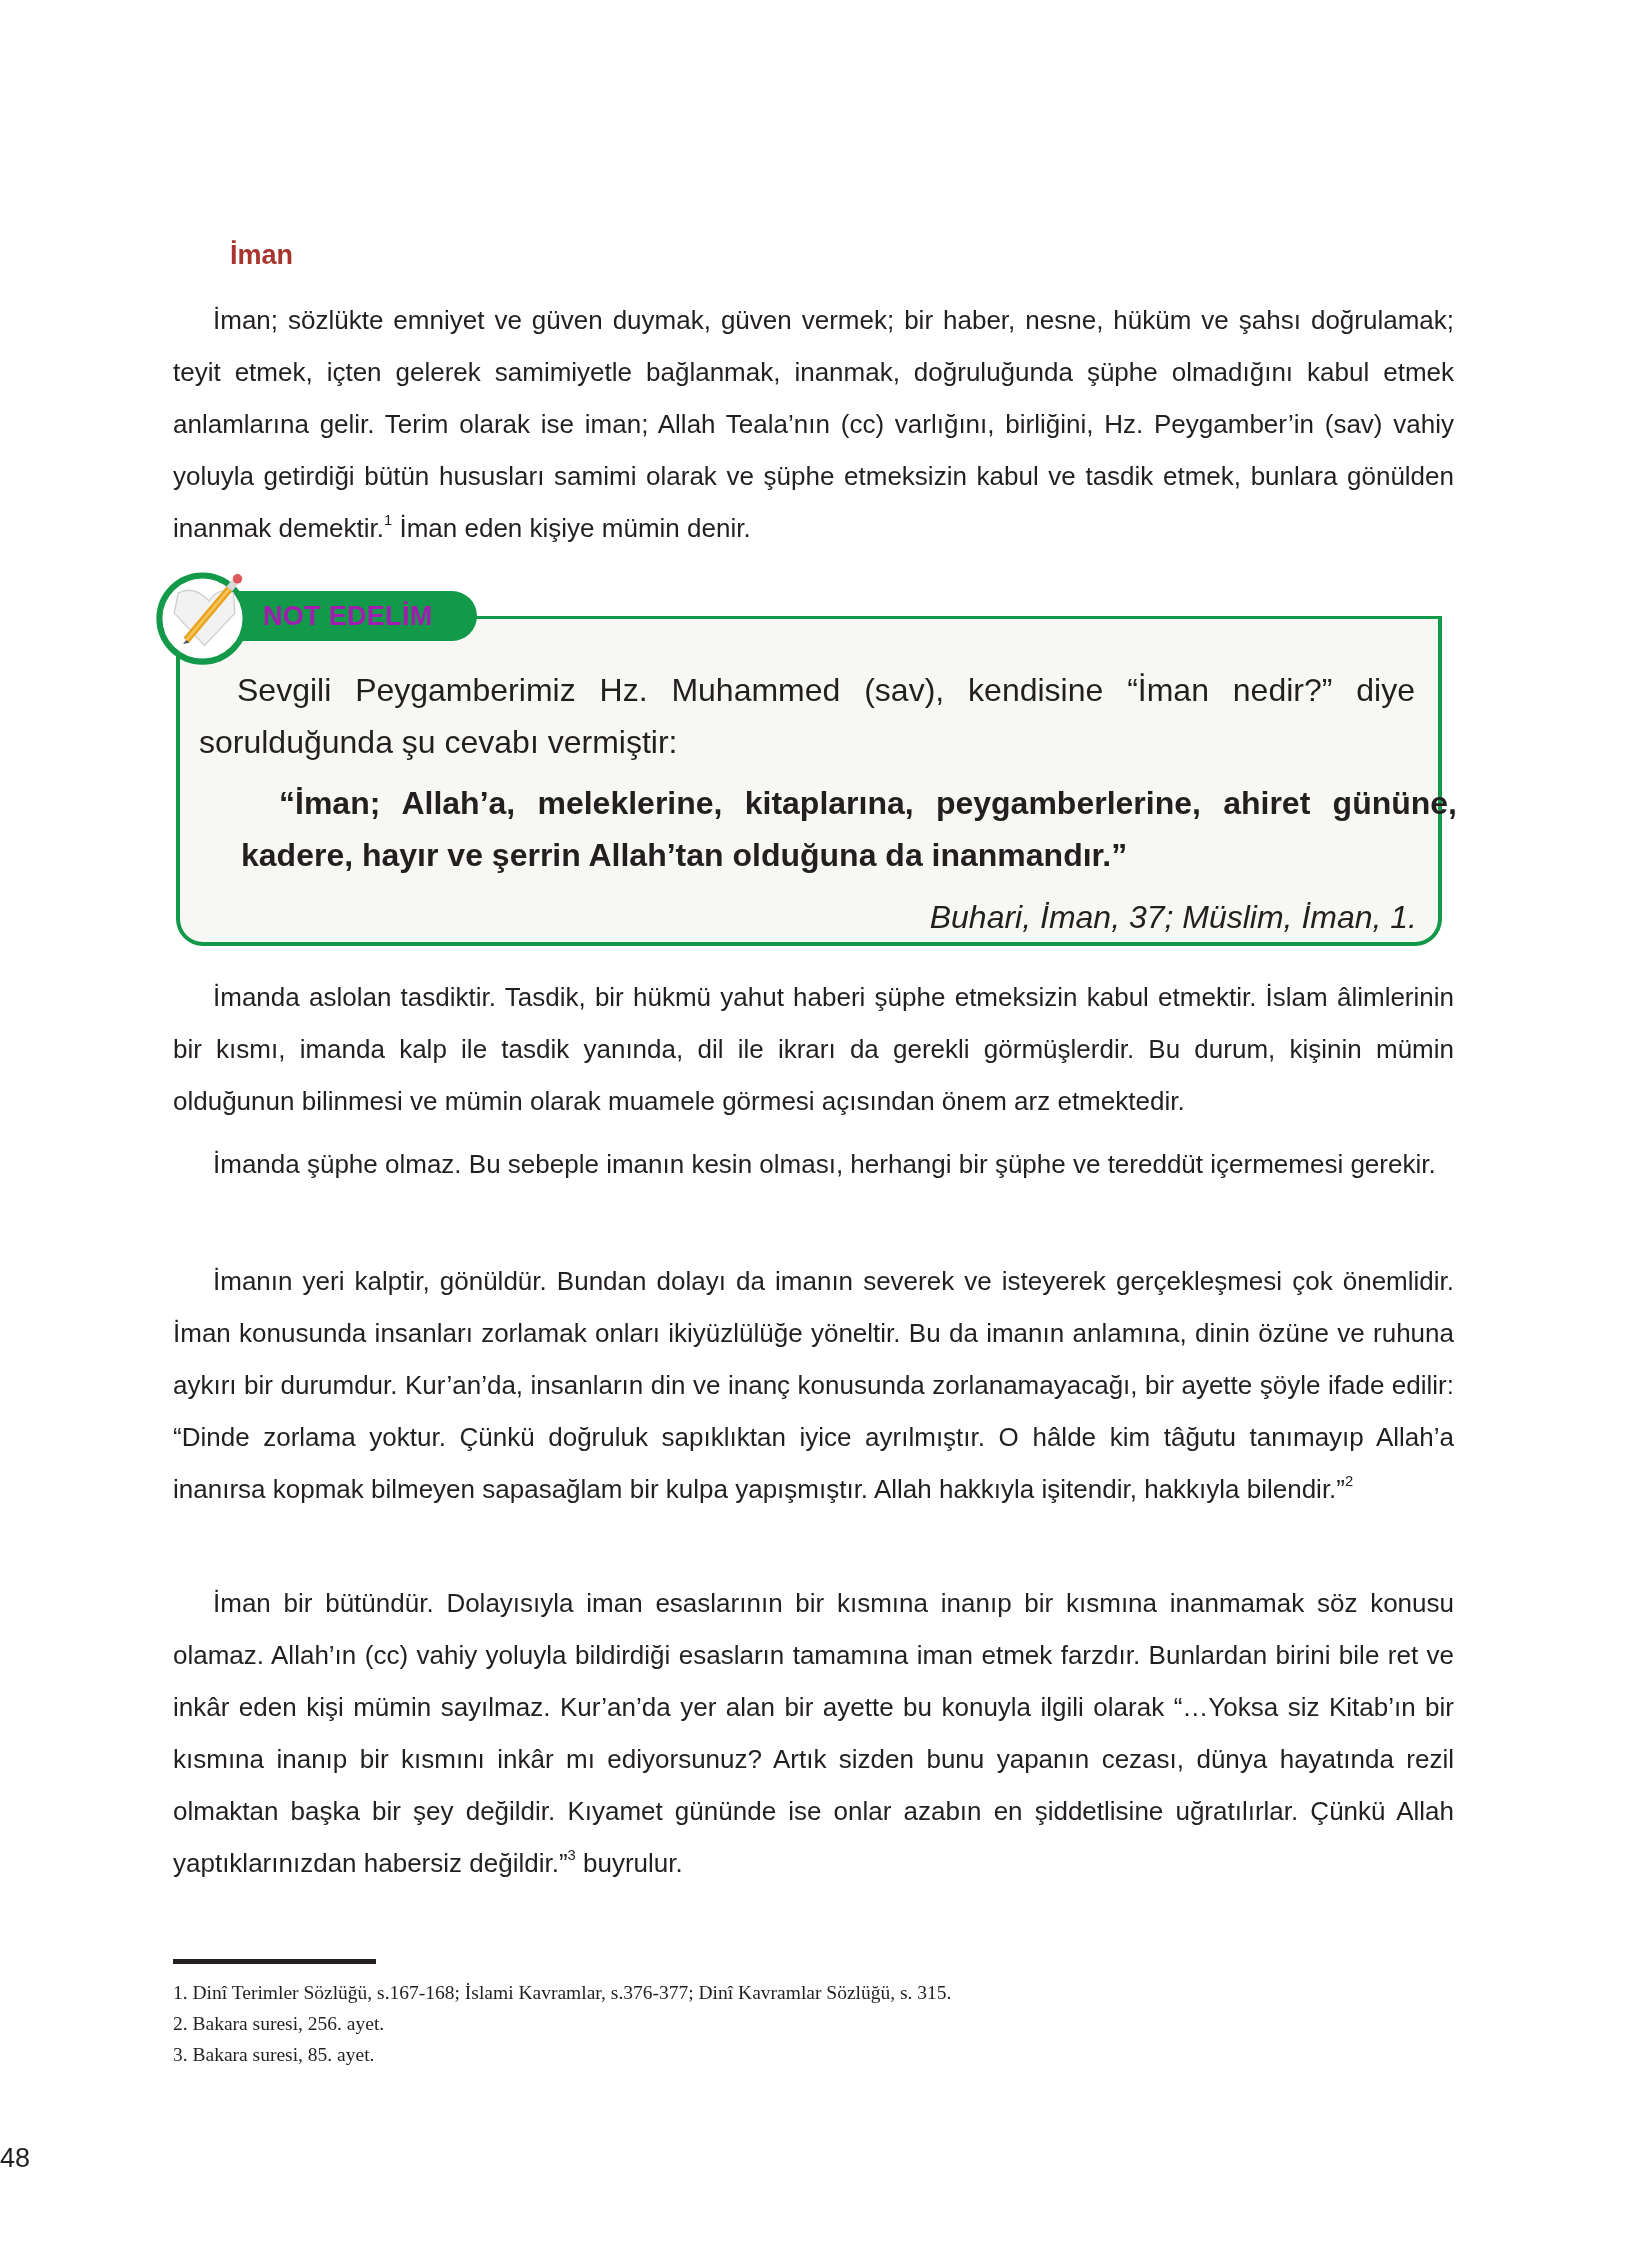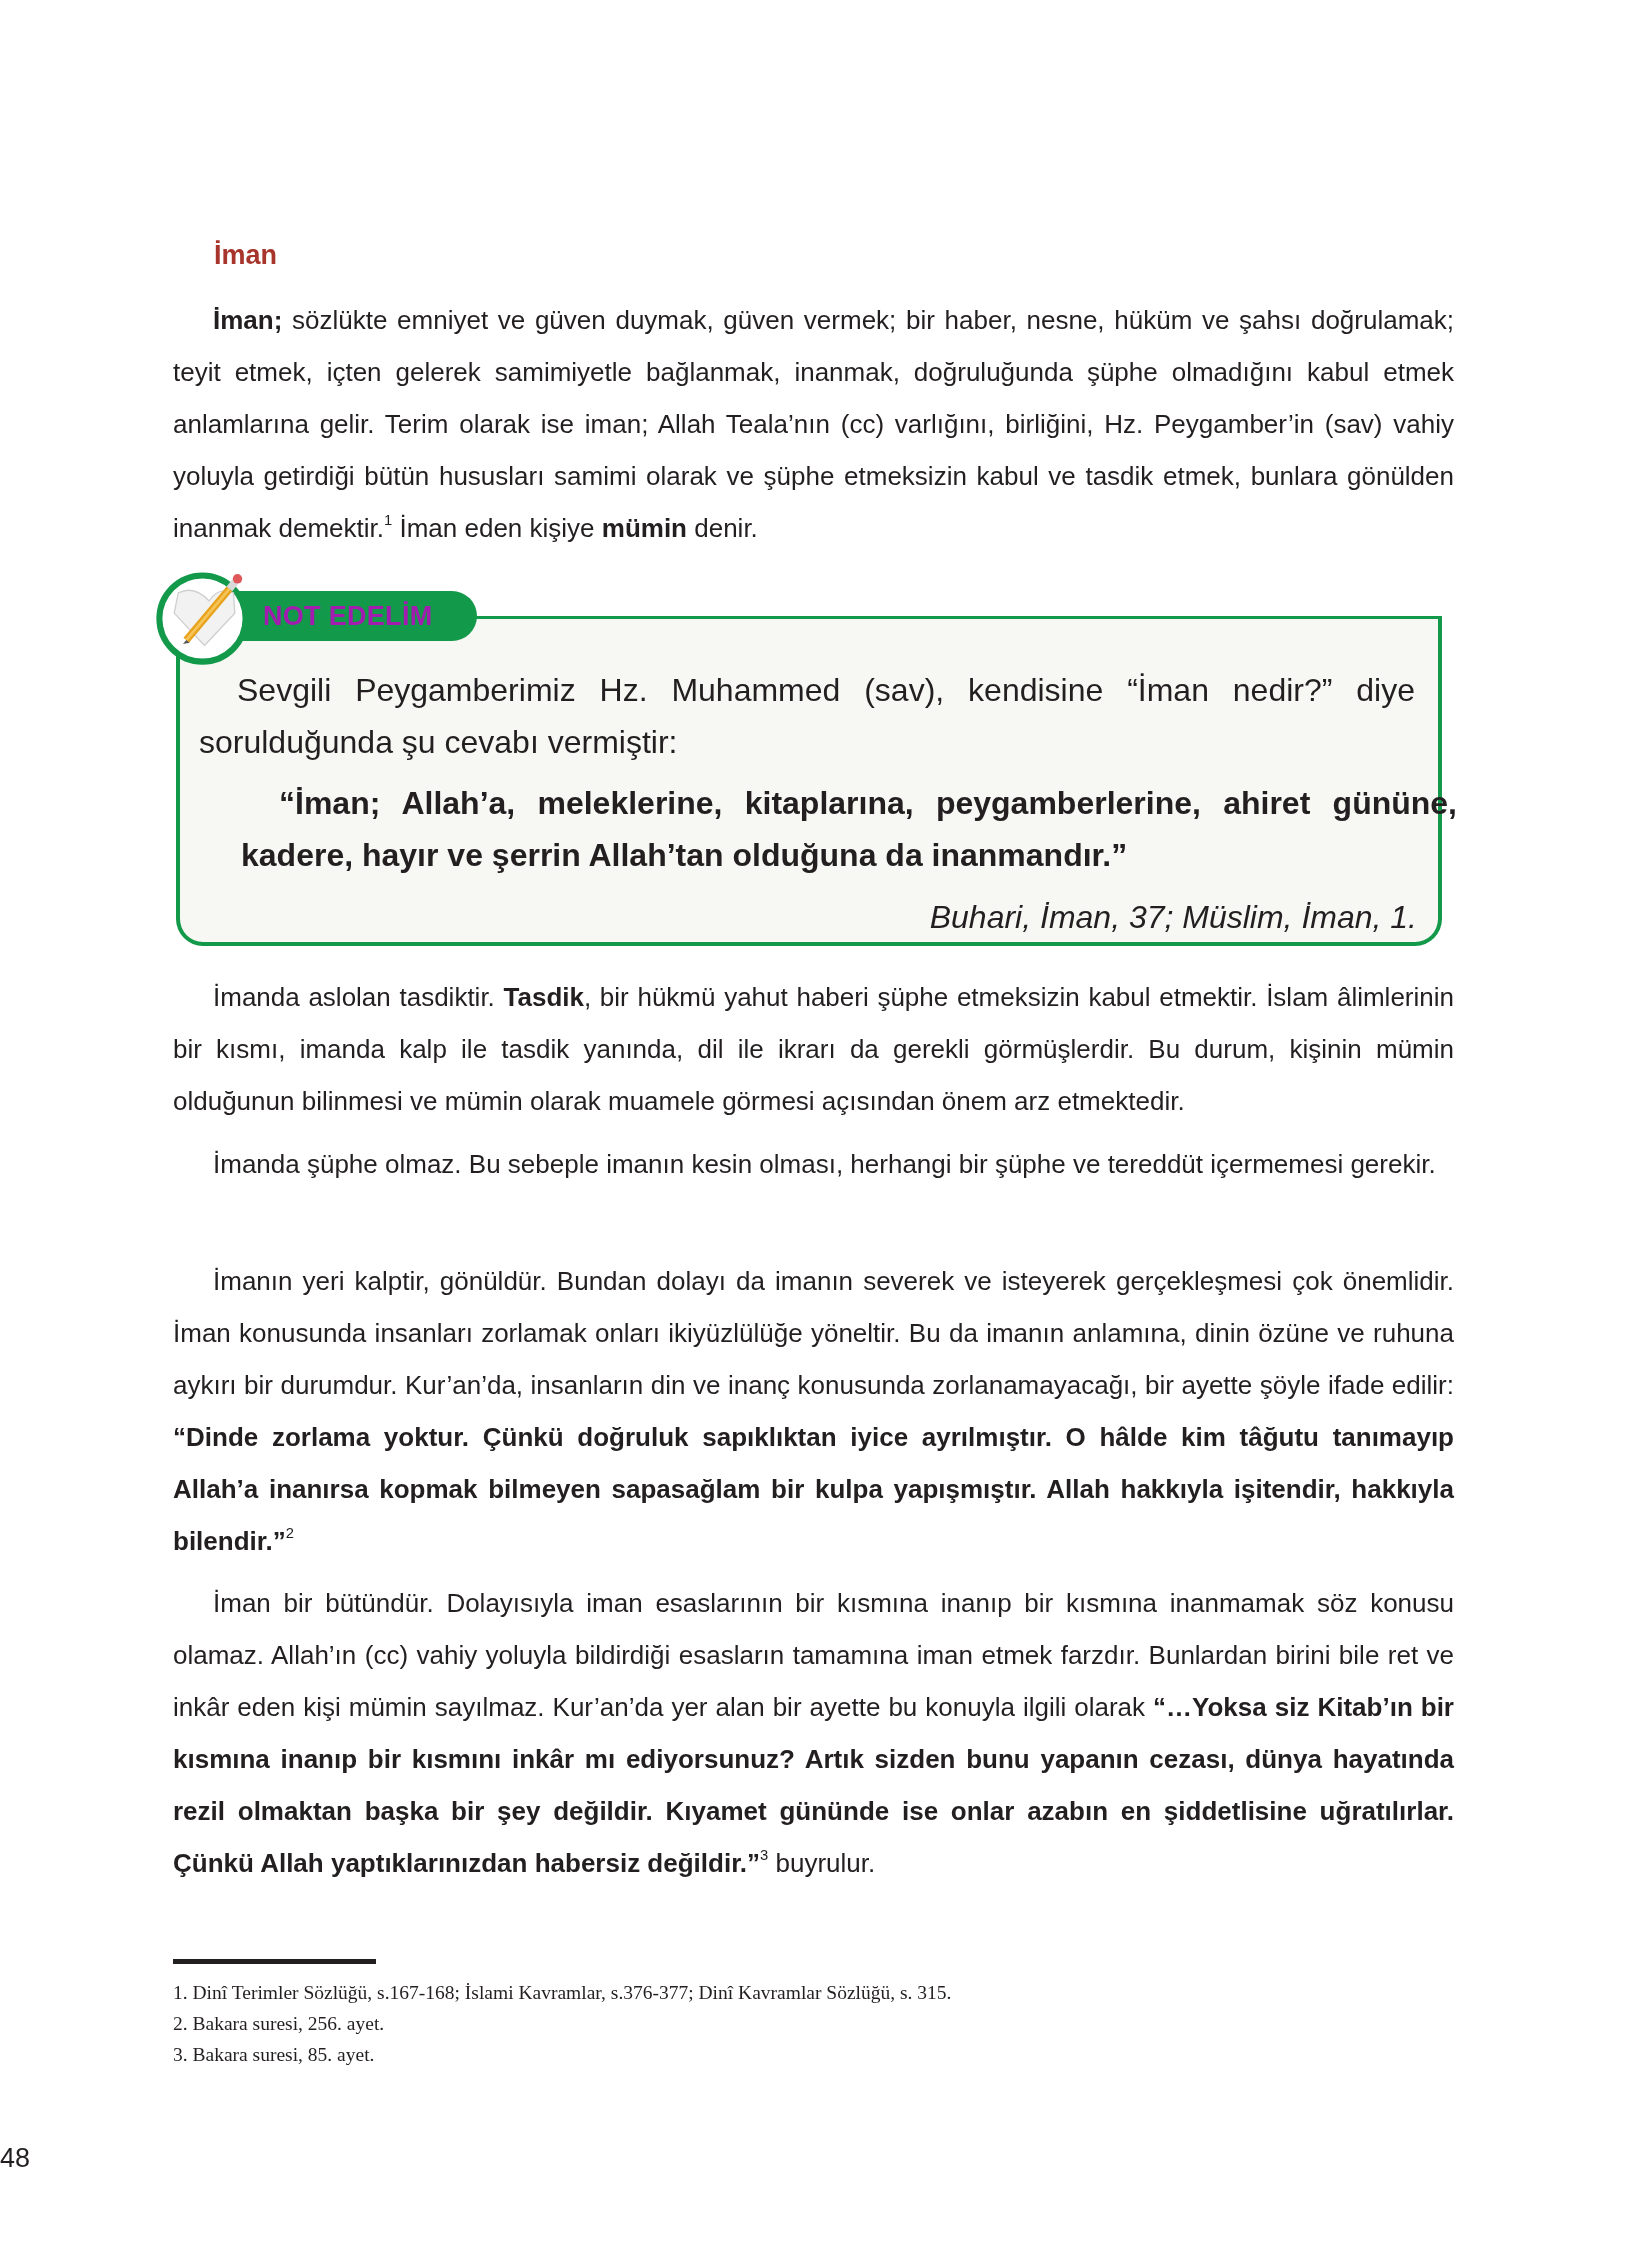--- a/index.html
+++ b/index.html
@@ -1,23 +1,23 @@
 <!DOCTYPE html>
 <html style="font-size:10.7px"><head>
 <meta charset="utf-8">
 <style>
   html, body { margin: 0; padding: 0; background: #ffffff; }
   body { width: 1627px; height: 2261px; position: relative; overflow: hidden;
          font-family: "Liberation Sans", sans-serif; color: #231f20; }
   .page { position: absolute; left: 0; top: 0; width: 1627px; height: 2261px; }
-  .section-title { position: absolute; left: 214px; top: 236px; font-size: 27px; font-weight: bold;
+  .section-title { position: absolute; left: 230px; top: 236px; font-size: 27px; font-weight: bold;
                    color: #a7352c; line-height: 38px; text-align: center; }
   .para { position: absolute; left: 173px; width: 1281px; font-size: 26px; line-height: 52px;
           text-align: justify; text-indent: 40px; margin: 0; }
-  .para b { font-weight: bold; }
+  .para b { font-weight: normal; }
   sup { font-size: 14.8px; line-height: 0; vertical-align: 12px; }
   .p1 { top: 294px; }
   
   .note-box { position: absolute; left: 176px; top: 616px; width: 1266px; height: 330px;
               border: 4px solid #13994a; border-top-width: 3.4px; border-radius: 0 0 27px 27px;
               background: #f7f7f4; box-sizing: border-box; }
   .note-tab { position: absolute; left: 215px; top: 591px; height: 50px; width: 262px;
               background: #13994a; border-radius: 0 25px 25px 0; }
   .note-tab-label { position: absolute; left: 263px; top: 594px; font-size: 27px; font-weight: bold;
                     color: #a21caf; line-height: 44px; letter-spacing: 0.3px; }

